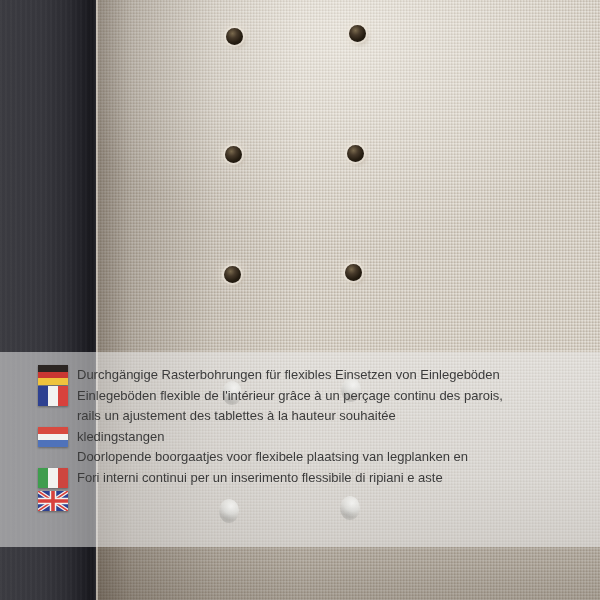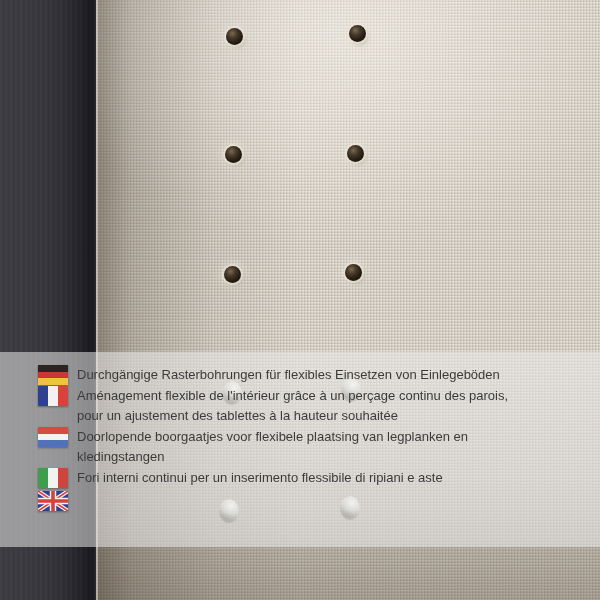--- a/index.html
+++ b/index.html
@@ -97,29 +97,29 @@
   <div id="legend">
     <div class="legend-item">
       <div class="flag flag-de"></div>
       <div class="legend-text">
         <div class="legend-line">Durchgängige Rasterbohrungen für flexibles Einsetzen von Einlegeböden</div>
       </div>
     </div>
     <div class="legend-item">
       <div class="flag flag-fr"></div>
       <div class="legend-text">
-        <div class="legend-line">Aménagement flexible de l'intérieur grâce à un perçage continu des parois,</div>
-        <div class="legend-line">pour un ajustement des tablettes à la hauteur souhaitée</div>
+        <div class="legend-line">Einlegeböden flexible de l'intérieur grâce à un perçage continu des parois,</div>
+        <div class="legend-line">rails un ajustement des tablettes à la hauteur souhaitée</div>
       </div>
     </div>
     <div class="legend-item">
       <div class="flag flag-nl"></div>
       <div class="legend-text">
+        <div class="legend-line">kledingstangen</div>
         <div class="legend-line">Doorlopende boorgaatjes voor flexibele plaatsing van legplanken en</div>
-        <div class="legend-line">kledingstangen</div>
       </div>
     </div>
     <div class="legend-item gap-after">
       <div class="flag flag-it"></div>
       <div class="legend-text">
         <div class="legend-line">Fori interni continui per un inserimento flessibile di ripiani e aste</div>
       </div>
     </div>
     <div class="legend-item">
       <div class="flag flag-uk">

